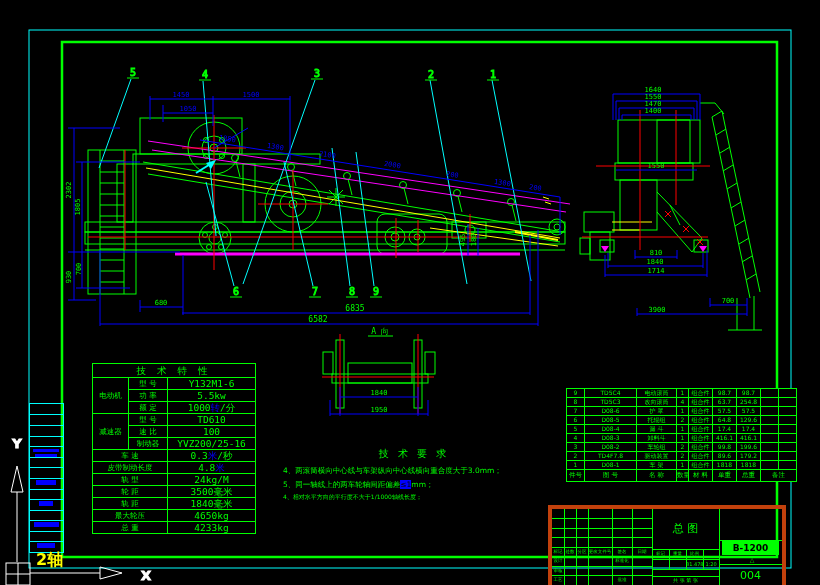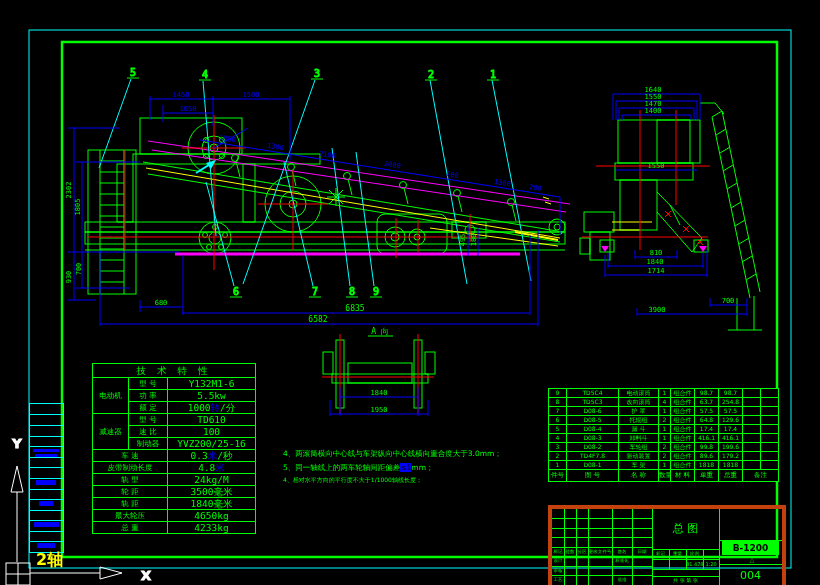--- a/index.html
+++ b/index.html
@@ -14,21 +14,21 @@
   .ucsT{fill:#fff;font:bold 13px "DejaVu Sans",sans-serif;text-anchor:middle}
   
   table{border-collapse:collapse;table-layout:fixed;position:absolute;background:#000}
   td{border:1px solid #0f0;color:#0f0;padding:0;text-align:center;white-space:nowrap;
      overflow:hidden;line-height:1;vertical-align:middle}
   #specTable{left:92px;top:363px;width:163px;height:165px}
   #specTable td{height:11px;font-size:7.5px}
   #specTable td.v{font-size:9.5px;font-family:"DejaVu Sans Mono","DejaVu Sans",monospace}
   #specTable .hdr td{font-size:9.5px;letter-spacing:4px;height:13px}
   .blue{color:#00f}
-  #bomTable{left:548px;top:388px;width:230px;height:93px}
+  #bomTable{left:566px;top:388px;width:230px;height:93px}
   #bomTable td{font-size:6px;height:8px}
   #bomTable tr.hdr td{font-size:6.5px;height:11px}
   #techReq{position:absolute;left:283px;top:447px;width:262px;color:#0f0}
   #techReq .title{font-size:10px;text-align:center;letter-spacing:3px;margin:0 0 3px 0}
   #techReq .it{font-size:7.5px;line-height:14px;white-space:nowrap}
   #techReq .it4{font-size:6px;line-height:10px;white-space:nowrap}
   #techReq .it5{font-size:8px;line-height:13px;white-space:nowrap}
   .hl{background:#00f;color:#000}
   #leftMargin{position:absolute;left:29px;top:403px;width:33px;height:148px;border:1px solid #0ff}
   .lm-line{position:absolute;left:0;width:100%;height:1px;background:#0ff}
@@ -469,20 +469,21 @@
       <td class="v">4650kg</td>
       </tr>
   <tr>
         <td colspan="2">总 重</td>
       <td class="v">4233kg</td>
       </tr>
 </tbody>
   </table>
 
 <div id="techReq">
+  <div class="title">技 术 要 求</div>
   <div class="it">4、两滚筒横向中心线与车架纵向中心线横向重合度大于3.0mm；</div>
   <div class="it"><span>5、同一轴线上的两车轮轴间距偏差</span><span class="hl">≤1</span><span>mm；</span></div>
   <div class="it4">4、相对水平方向的平行度不大于1/1000轴线长度；</div>
 </div>
 
 <table id="bomTable">
   <colgroup>
       <col style="width:18px">
       <col style="width:52px">
       <col style="width:40px">

